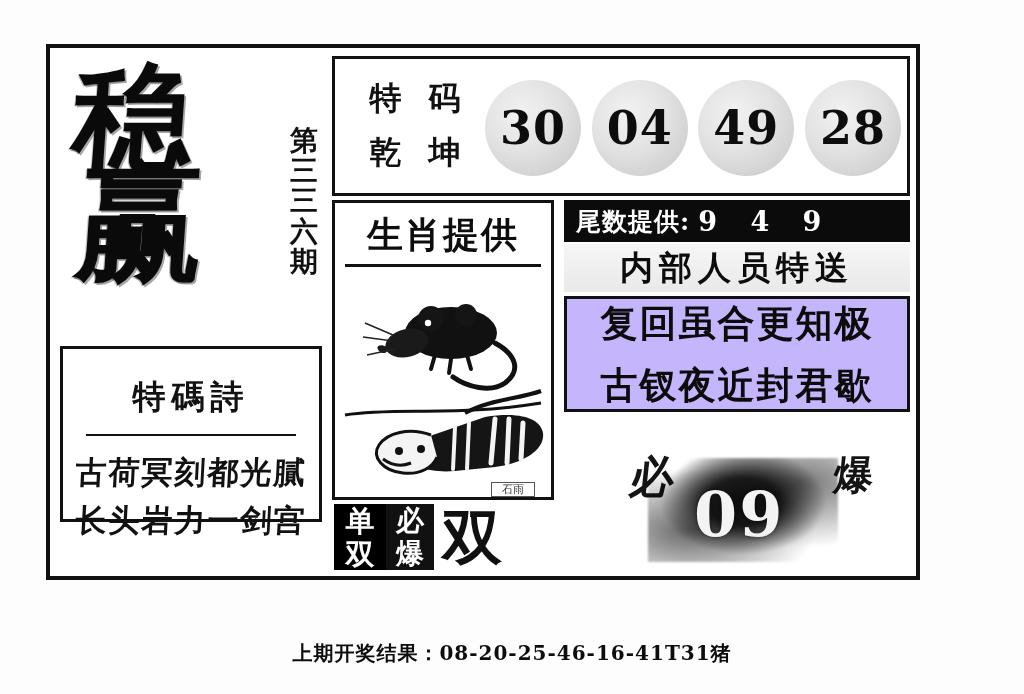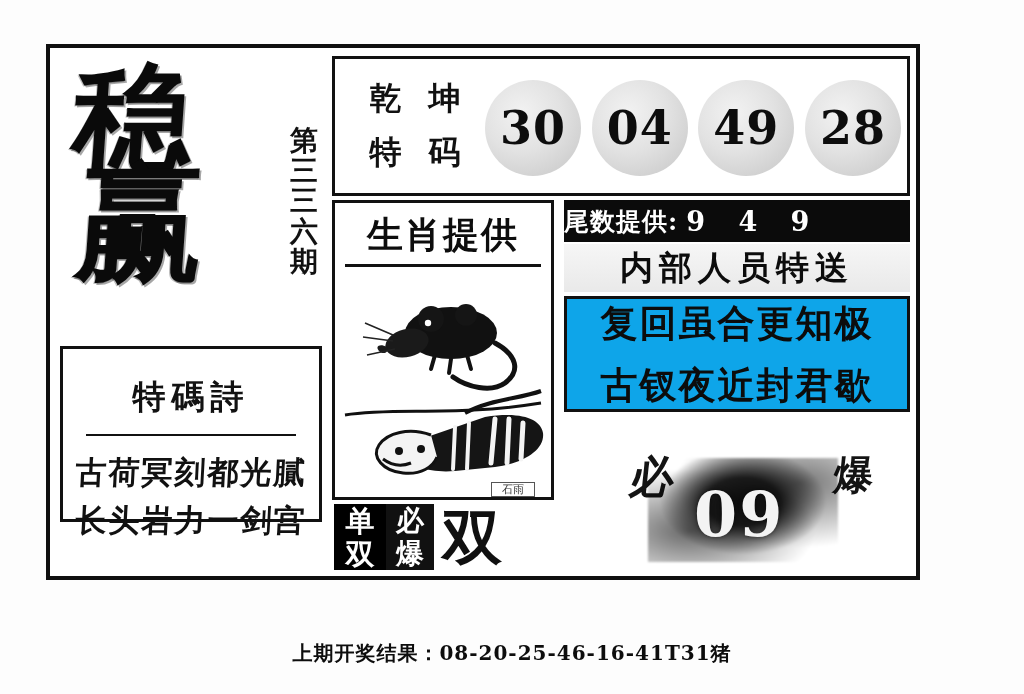--- a/index.html
+++ b/index.html
@@ -265,20 +265,21 @@
     position: absolute;
     left: 514px;
     top: 152px;
     width: 346px;
     height: 42px;
     background: #0b0b0b;
     color: #fff;
     display: flex;
     align-items: center;
     box-sizing: border-box;
+    padding-left: 12px;
     font-family: "DejaVu Serif", serif;
     font-size: 25px;
     font-weight: 700;
     letter-spacing: 1px;
   }
   .tail-bar .nums {
     margin-left: 8px;
     letter-spacing: 12px;
     font-size: 27px;
   }
@@ -299,21 +300,21 @@
     background: linear-gradient(180deg,#f6f6f6,#e9e9e9);
   }
   .phrase-box {
     position: absolute;
     left: 514px;
     top: 248px;
     width: 346px;
     height: 116px;
     border: 3px solid #111;
     box-sizing: border-box;
-    background: #0ea5e9;
+    background: #c4b5fd;
     display: flex;
     flex-direction: column;
     align-items: center;
     justify-content: center;
     gap: 16px;
   }
   .phrase-line {
     font-family: "DejaVu Serif", serif;
     font-size: 37px;
     font-weight: 700;
@@ -404,22 +405,22 @@
 
     <div class="poem-box">
       <div class="poem-title">特碼詩</div>
       <div class="poem-rule"></div>
       <div class="poem-line l1">古荷冥刻都光膩</div>
       <div class="poem-line l2">长头岩力一剑宫</div>
     </div>
 
     <div class="special-box">
       <div class="special-label">
+        <span>特 码</span>
         <span>乾 坤</span>
-        <span>特 码</span>
       </div>
       <div class="balls">
         <div class="ball">30</div>
         <div class="ball">04</div>
         <div class="ball">49</div>
         <div class="ball">28</div>
       </div>
     </div>
 
     <div class="zodiac-box">

